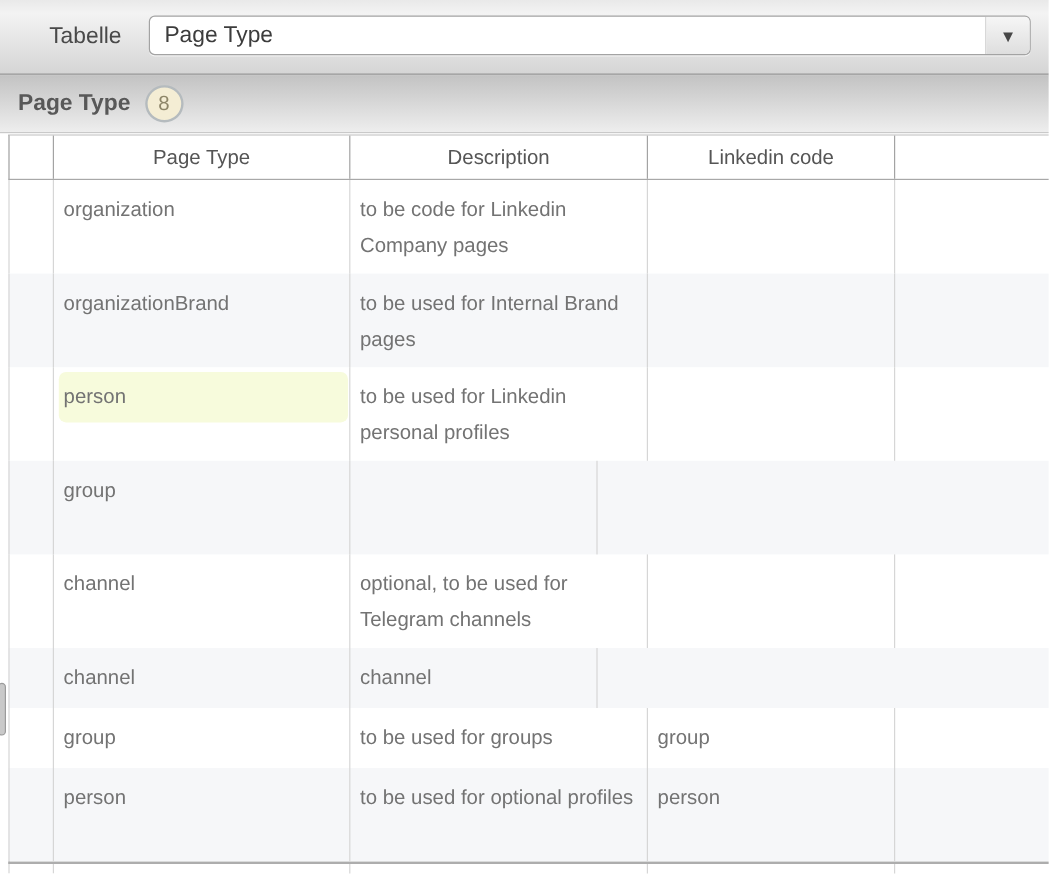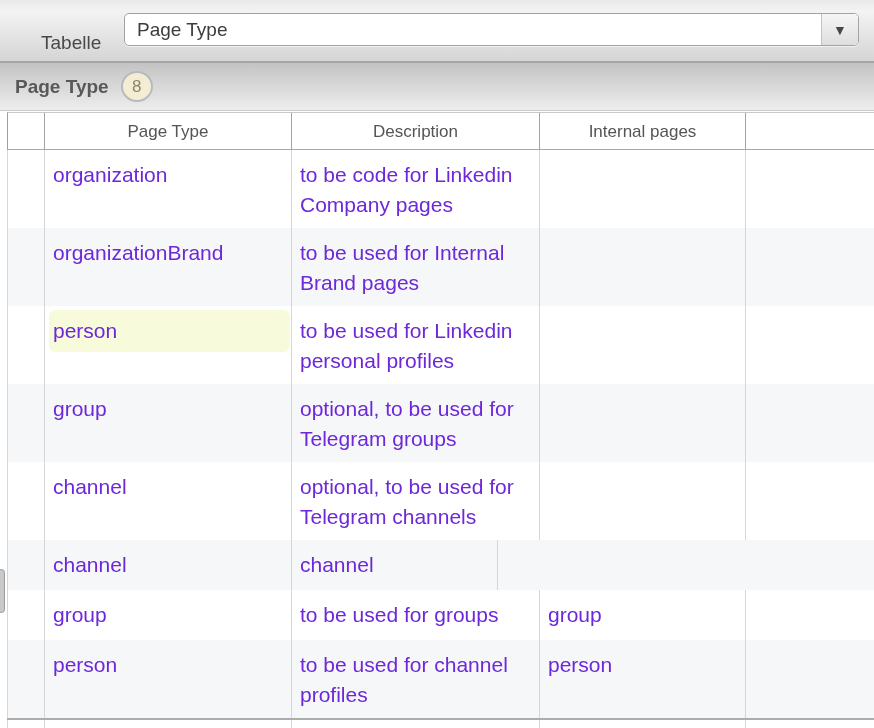--- a/index.html
+++ b/index.html
@@ -11,21 +11,21 @@
   }
 
   
   .toolbar {
     position: absolute; left: 0; top: 0; width: 874px; height: 61px;
     background: linear-gradient(180deg, #e9e9e9 0%, #f3f3f3 18%, #e3e3e3 62%, #d5d5d5 100%);
   }
   .toolbar-label {
     position: absolute; left: 41px; top: 0; height: 61px;
     display: flex; align-items: center;
-    font-size: 19px; color: #494949; margin-top: 12px;
+    font-size: 19px; color: #494949;
   }
   .tselect {
     position: absolute; left: 124px; top: 13px; right: 15px; height: 33px;
     background: #ffffff; border: 1px solid #a3a3a3; border-radius: 5px;
     box-sizing: border-box; box-shadow: 0 1px 0 rgba(255,255,255,.6);
   }
   .tselect-value {
     position: absolute; left: 12px; top: 0; height: 31px;
     display: flex; align-items: center;
     font-size: 19px; color: #3c3c3c; white-space: nowrap;
@@ -64,21 +64,21 @@
   }
 
   
   .table {
     position: absolute; left: 7px; top: 112px; width: 867px;
   }
   .trow { display: flex; border-left: 1px solid #d6d6d6; box-sizing: border-box; }
   .cell {
     box-sizing: border-box; border-right: 1px solid #d6d6d6;
     padding: 10px 10px 0 8px;
-    font-size: 21px; line-height: 30px; color: #6d28d9;
+    font-size: 17px; line-height: 30px; color: #737373;
     position: relative; overflow: hidden;
   }
   .col-gutter { width: 37px; padding: 0; }
   .col-pt     { width: 247px; }
   .col-desc   { width: 248px; }
   .col-code   { width: 206px; }
   .col-last   { flex: 1; border-right: none; }
 
   .thead { height: 38px; border-top: 1px solid #c9c9c9; border-bottom: 1px solid #a8a8a8; border-left-color: #9f9f9f; background: #ffffff; }
   .thead .cell {
@@ -128,21 +128,21 @@
   <span class="section-title">Page Type</span>
   <span class="count-badge">8</span>
 </div>
 
 <div class="table">
 
   <div class="trow thead">
     <div class="cell col-gutter"></div>
     <div class="cell col-pt">Page Type</div>
     <div class="cell col-desc">Description</div>
-    <div class="cell col-code">Internal pages</div>
+    <div class="cell col-code">Linkedin code</div>
     <div class="cell col-last"></div>
   </div>
 
   <div class="trow tall">
     <div class="cell col-gutter"></div>
     <div class="cell col-pt">organization</div>
     <div class="cell col-desc">to be code for Linkedin Company pages</div>
     <div class="cell col-code"></div>
     <div class="cell col-last"></div>
   </div>
@@ -162,21 +162,20 @@
       <span class="ct">person</span>
     </div>
     <div class="cell col-desc">to be used for Linkedin personal profiles</div>
     <div class="cell col-code"></div>
     <div class="cell col-last"></div>
   </div>
 
   <div class="trow tall alt">
     <div class="cell col-gutter"></div>
     <div class="cell col-pt">group</div>
-    <div class="cell col-desc">optional, to be used for Telegram groups</div>
     <div class="cell col-code"></div>
     <div class="cell col-last"></div>
   </div>
 
   <div class="trow tall">
     <div class="cell col-gutter"></div>
     <div class="cell col-pt">channel</div>
     <div class="cell col-desc">optional, to be used for Telegram channels</div>
     <div class="cell col-code"></div>
     <div class="cell col-last"></div>
@@ -193,21 +192,21 @@
     <div class="cell col-gutter"></div>
     <div class="cell col-pt">group</div>
     <div class="cell col-desc">to be used for groups</div>
     <div class="cell col-code">group</div>
     <div class="cell col-last"></div>
   </div>
 
   <div class="trow tall alt">
     <div class="cell col-gutter"></div>
     <div class="cell col-pt">person</div>
-    <div class="cell col-desc">to be used for channel profiles</div>
+    <div class="cell col-desc">to be used for optional profiles</div>
     <div class="cell col-code">person</div>
     <div class="cell col-last"></div>
   </div>
 
   <div class="row-sep"></div>
 
   <div class="trow partial">
     <div class="cell col-gutter"></div>
     <div class="cell col-pt"></div>
     <div class="cell col-desc"></div>

